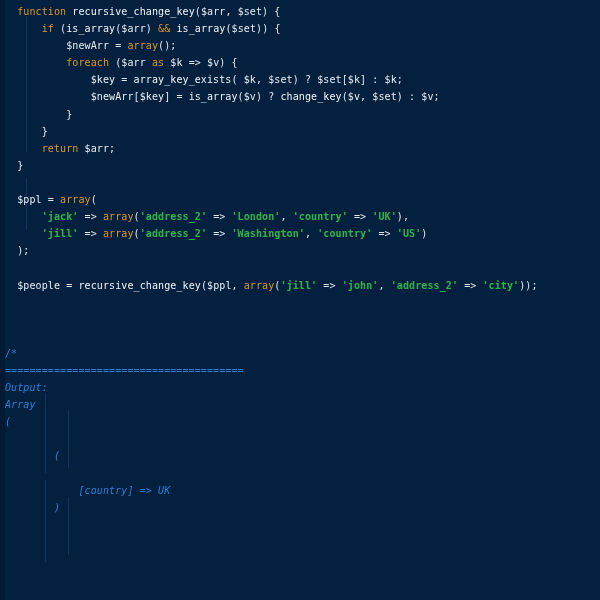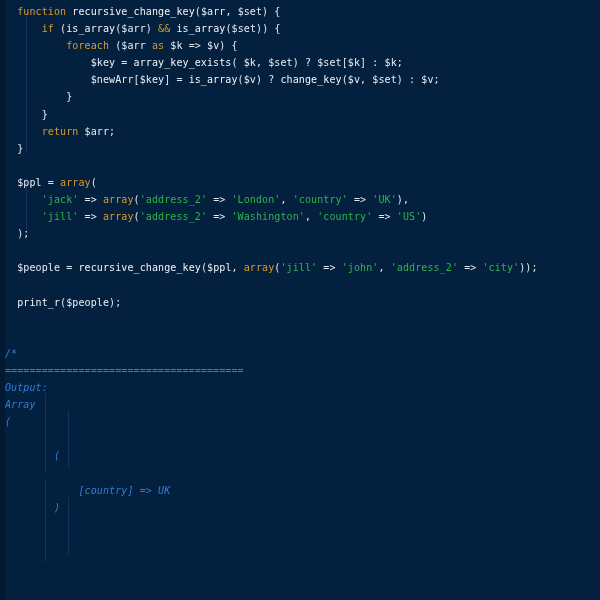--- a/index.html
+++ b/index.html
@@ -41,21 +41,21 @@
     white-space: pre;
     letter-spacing: 0.1px;
     color: #d7dce2;
   }
   .line.blank { color: transparent; }
 
   
   .kw   { color: #d99a2b; }            
   .fn   { color: #f2f5f7; }            
   .var  { color: #e9eef3; }            
-  .str  { color: #2fb44a; }            
+  .str  { color: #2fb44a; font-weight: bold; }            
   .pun  { color: #e2e8ee; }
   .cmt  { color: #2f7fd6; font-style: italic; }
 
   
   .guide {
     position: absolute;
     width: 1px;
     background: #0d3560;
     z-index: 1;
   }
@@ -69,36 +69,36 @@
       <div class="guide" style="left: 26px; top: 16px; height: 136px;"></div>
       <div class="guide" style="left: 26px; top: 178px; height: 52px;"></div>
       <div class="guide" style="left: 45px; top: 393px; height: 80px;"></div>
       <div class="guide" style="left: 68px; top: 410px; height: 58px;"></div>
       <div class="guide" style="left: 45px; top: 480px; height: 82px;"></div>
       <div class="guide" style="left: 68px; top: 497px; height: 58px;"></div>
     </div>
   <div id="code-area">
       <div class="line"><span class="pun">  </span><span class="kw">function </span><span class="fn">recursive_change_key</span><span class="pun">(</span><span class="var">$arr</span><span class="pun">, </span><span class="var">$set</span><span class="pun">) {</span></div>
       <div class="line"><span class="pun">      </span><span class="kw">if </span><span class="pun">(</span><span class="fn">is_array</span><span class="pun">(</span><span class="var">$arr</span><span class="pun">) </span><span class="kw">&amp;&amp;</span><span class="pun"> </span><span class="fn">is_array</span><span class="pun">(</span><span class="var">$set</span><span class="pun">)) {</span></div>
+      <div class="line"><span class="pun">          </span><span class="var">$newArr</span><span class="pun"> = </span><span class="kw">array</span><span class="pun">();</span></div>
       <div class="line"><span class="pun">          </span><span class="kw">foreach </span><span class="pun">(</span><span class="var">$arr</span><span class="pun"> </span><span class="kw">as</span><span class="pun"> </span><span class="var">$k</span><span class="pun"> =&gt; </span><span class="var">$v</span><span class="pun">) {</span></div>
       <div class="line"><span class="pun">              </span><span class="var">$key</span><span class="pun"> = </span><span class="fn">array_key_exists</span><span class="pun">( </span><span class="var">$k</span><span class="pun">, </span><span class="var">$set</span><span class="pun">) ? </span><span class="var">$set</span><span class="pun">[</span><span class="var">$k</span><span class="pun">] : </span><span class="var">$k</span><span class="pun">;</span></div>
       <div class="line"><span class="pun">              </span><span class="var">$newArr</span><span class="pun">[</span><span class="var">$key</span><span class="pun">] = </span><span class="fn">is_array</span><span class="pun">(</span><span class="var">$v</span><span class="pun">) ? </span><span class="fn">change_key</span><span class="pun">(</span><span class="var">$v</span><span class="pun">, </span><span class="var">$set</span><span class="pun">) : </span><span class="var">$v</span><span class="pun">;</span></div>
       <div class="line"><span class="pun">          }</span></div>
       <div class="line"><span class="pun">      }</span></div>
       <div class="line"><span class="pun">      </span><span class="kw">return </span><span class="var">$arr</span><span class="pun">;</span></div>
       <div class="line"><span class="pun">  }</span></div>
       <div class="line blank"> </div>
       <div class="line"><span class="pun">  </span><span class="var">$ppl</span><span class="pun"> = </span><span class="kw">array</span><span class="pun">(</span></div>
       <div class="line"><span class="pun">      </span><span class="str">'jack'</span><span class="pun"> =&gt; </span><span class="kw">array</span><span class="pun">(</span><span class="str">'address_2'</span><span class="pun"> =&gt; </span><span class="str">'London'</span><span class="pun">, </span><span class="str">'country'</span><span class="pun"> =&gt; </span><span class="str">'UK'</span><span class="pun">),</span></div>
       <div class="line"><span class="pun">      </span><span class="str">'jill'</span><span class="pun"> =&gt; </span><span class="kw">array</span><span class="pun">(</span><span class="str">'address_2'</span><span class="pun"> =&gt; </span><span class="str">'Washington'</span><span class="pun">, </span><span class="str">'country'</span><span class="pun"> =&gt; </span><span class="str">'US'</span><span class="pun">)</span></div>
       <div class="line"><span class="pun">  );</span></div>
       <div class="line blank"> </div>
       <div class="line"><span class="pun">  </span><span class="var">$people</span><span class="pun"> = </span><span class="fn">recursive_change_key</span><span class="pun">(</span><span class="var">$ppl</span><span class="pun">, </span><span class="kw">array</span><span class="pun">(</span><span class="str">'jill'</span><span class="pun"> =&gt; </span><span class="str">'john'</span><span class="pun">, </span><span class="str">'address_2'</span><span class="pun"> =&gt; </span><span class="str">'city'</span><span class="pun">));</span></div>
       <div class="line blank"> </div>
-      <div class="line"><span class="pun">  </span><span class="fn">print_r</span><span class="pun">(</span><span class="var">$people</span><span class="pun">);</span></div>
       <div class="line blank"> </div>
       <div class="line blank"> </div>
       <div class="line"><span class="cmt">/*</span></div>
       <div class="line"><span class="cmt">=======================================</span></div>
       <div class="line"><span class="cmt">Output:</span></div>
       <div class="line"><span class="cmt">Array</span></div>
       <div class="line"><span class="cmt">(</span></div>
       <div class="line blank"> </div>
       <div class="line"><span class="cmt">        (</span></div>
       <div class="line blank"> </div>

